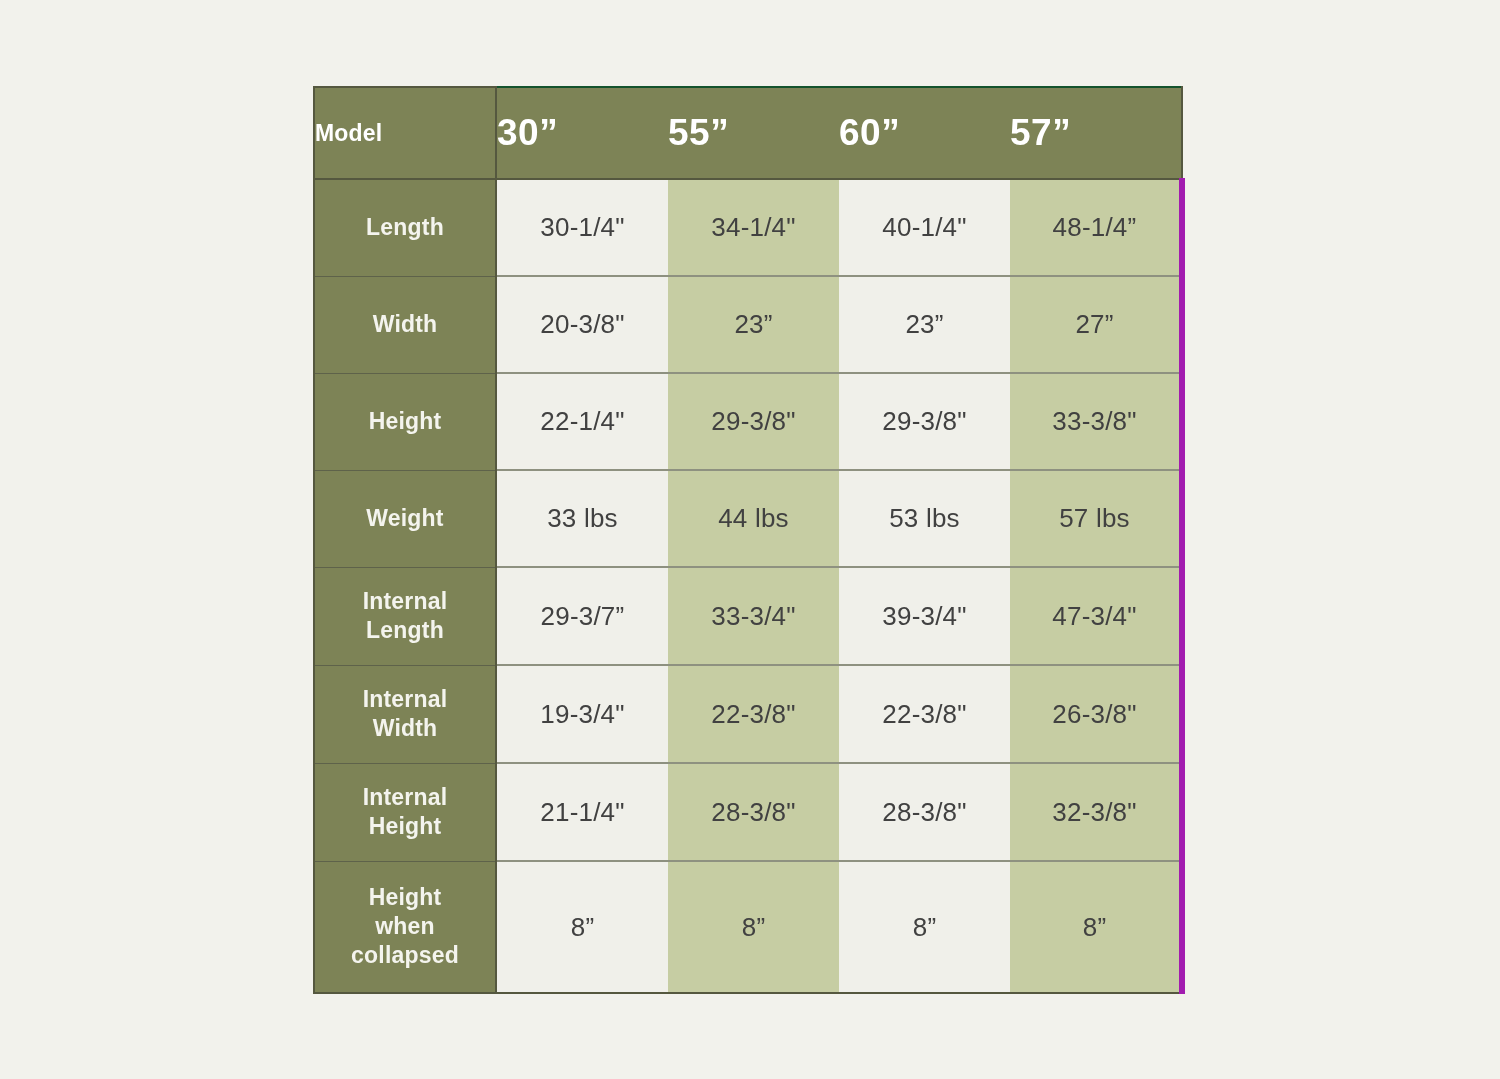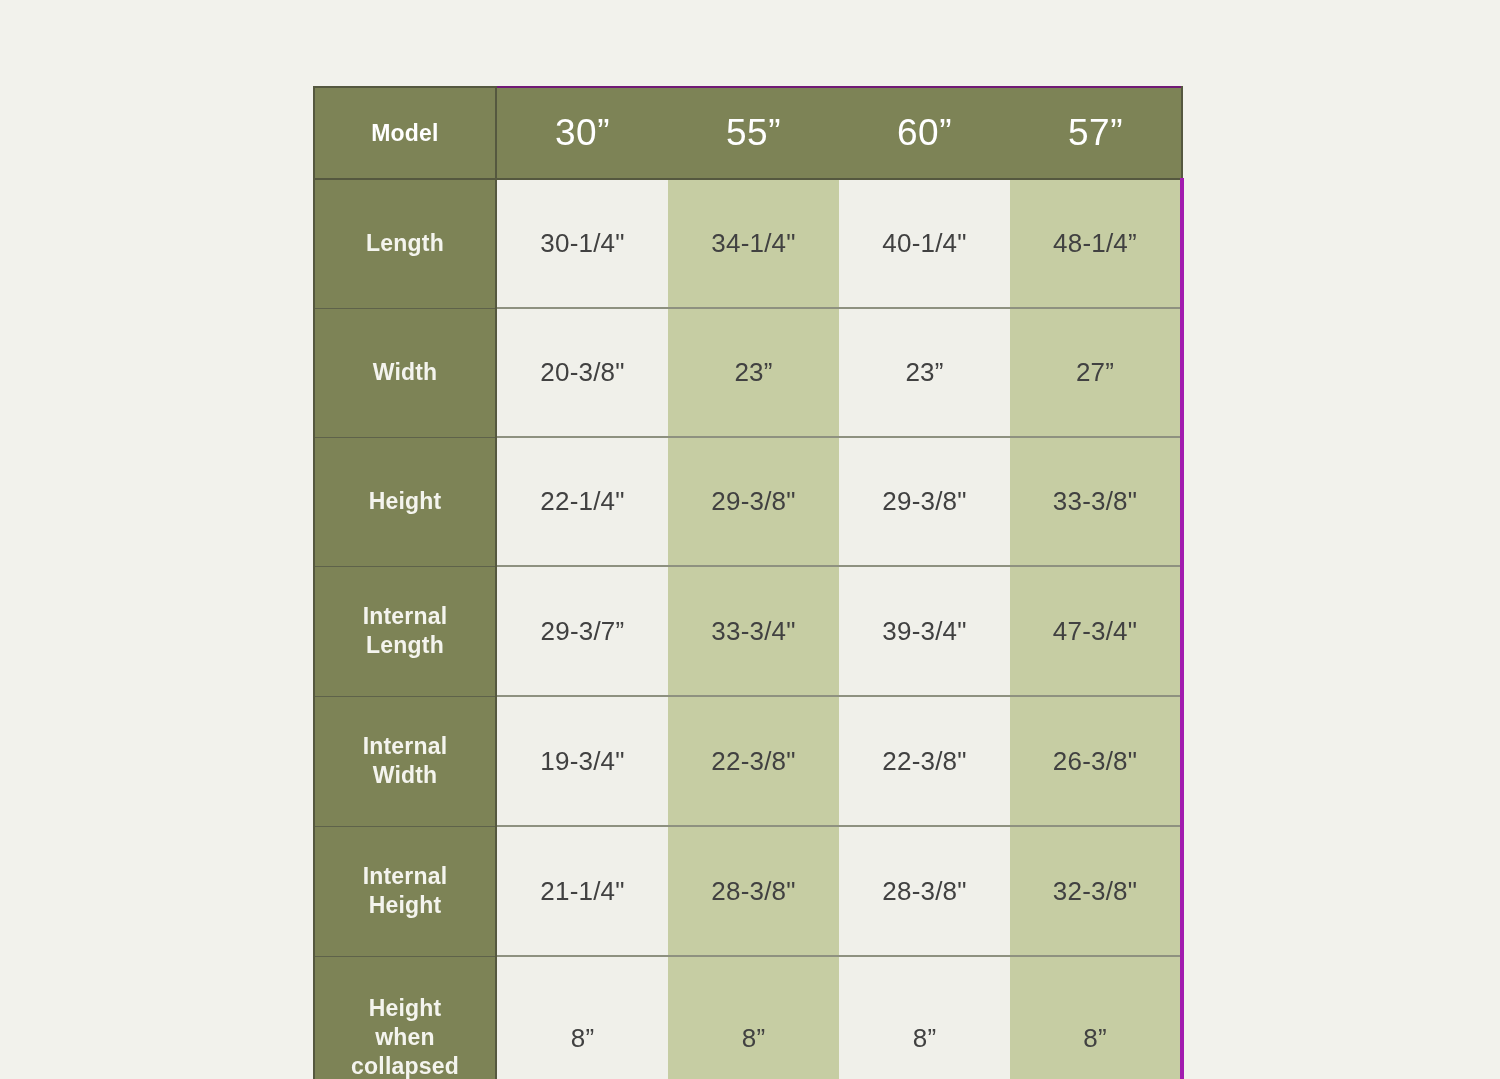--- a/index.html
+++ b/index.html
@@ -29,47 +29,47 @@
     table-layout: fixed;
   }
 
   
   .spec-table thead th {
     background: #7d8356;
     padding: 0;
     margin: 0;
     height: 90px;
     vertical-align: middle;
-    text-align: center;
+    text-align: left;
     color: #ffffff;
   }
 
   th.model-head {
     width: 180px;
     border: 2px solid #55583f;
     font-size: 23px;
     font-weight: bold;
     letter-spacing: 0.2px;
   }
 
   th.size-head {
     width: 171px;
     font-size: 37px;
-    font-weight: normal;
+    font-weight: bold;
     letter-spacing: 0.5px;
-    border-top: 2px solid #701a75;
+    border-top: 2px solid #14532d;
     border-bottom: 2px solid #55583f;
   }
   th.size-head.last {
     border-right: 2px solid #55583f;
   }
 
   
   .spec-table tbody td {
-    padding: 16px;
+    padding: 0;
     margin: 0;
     text-align: center;
     vertical-align: middle;
     border-top: 2px solid #8e9180;
     border-bottom: 2px solid #8e9180;
   }
 
   .spec-table tbody tr td.row-label {
     background: #7d8356;
     color: #f4f4ee;
@@ -85,21 +85,21 @@
 
   .spec-table tbody td.val {
     font-size: 26px;
     color: #414141;
     font-weight: normal;
     letter-spacing: 0.2px;
   }
 
   td.val.light  { background: #f0f0ea; }
   td.val.shade  { background: #c6cda3; }
-  td.val.last   { border-right: 4px solid #a21caf; }
+  td.val.last   { border-right: 6px solid #a21caf; }
 
   tbody tr.r1 td.val { border-top: 2px solid #55583f; }
   tbody tr.r8 td.val { border-bottom: 2px solid #55583f; }
   tbody tr.r8 td.row-label { border-bottom: 2px solid #55583f; }
 
   .h-tall    { height: 95px; }
   .h-taller  { height: 96px; }
   .h-last    { height: 130px; }
 </style>
 </head>
@@ -136,20 +136,27 @@
       </tr>
 
       <tr class="r3">
         <td class="row-label h-tall">Height</td>
         <td class="val light h-tall">22-1/4"</td>
         <td class="val shade h-tall">29-3/8"</td>
         <td class="val light h-tall">29-3/8"</td>
         <td class="val shade last h-tall">33-3/8"</td>
       </tr>
 
+      <tr class="r4">
+        <td class="row-label h-tall">Weight</td>
+        <td class="val light h-tall">33 lbs</td>
+        <td class="val shade h-tall">44 lbs</td>
+        <td class="val light h-tall">53 lbs</td>
+        <td class="val shade last h-tall">57 lbs</td>
+      </tr>
 
       <tr class="r5">
         <td class="row-label h-taller">Internal<br>Length</td>
         <td class="val light h-taller">29-3/7”</td>
         <td class="val shade h-taller">33-3/4"</td>
         <td class="val light h-taller">39-3/4"</td>
         <td class="val shade last h-taller">47-3/4"</td>
       </tr>
 
       <tr class="r6">

